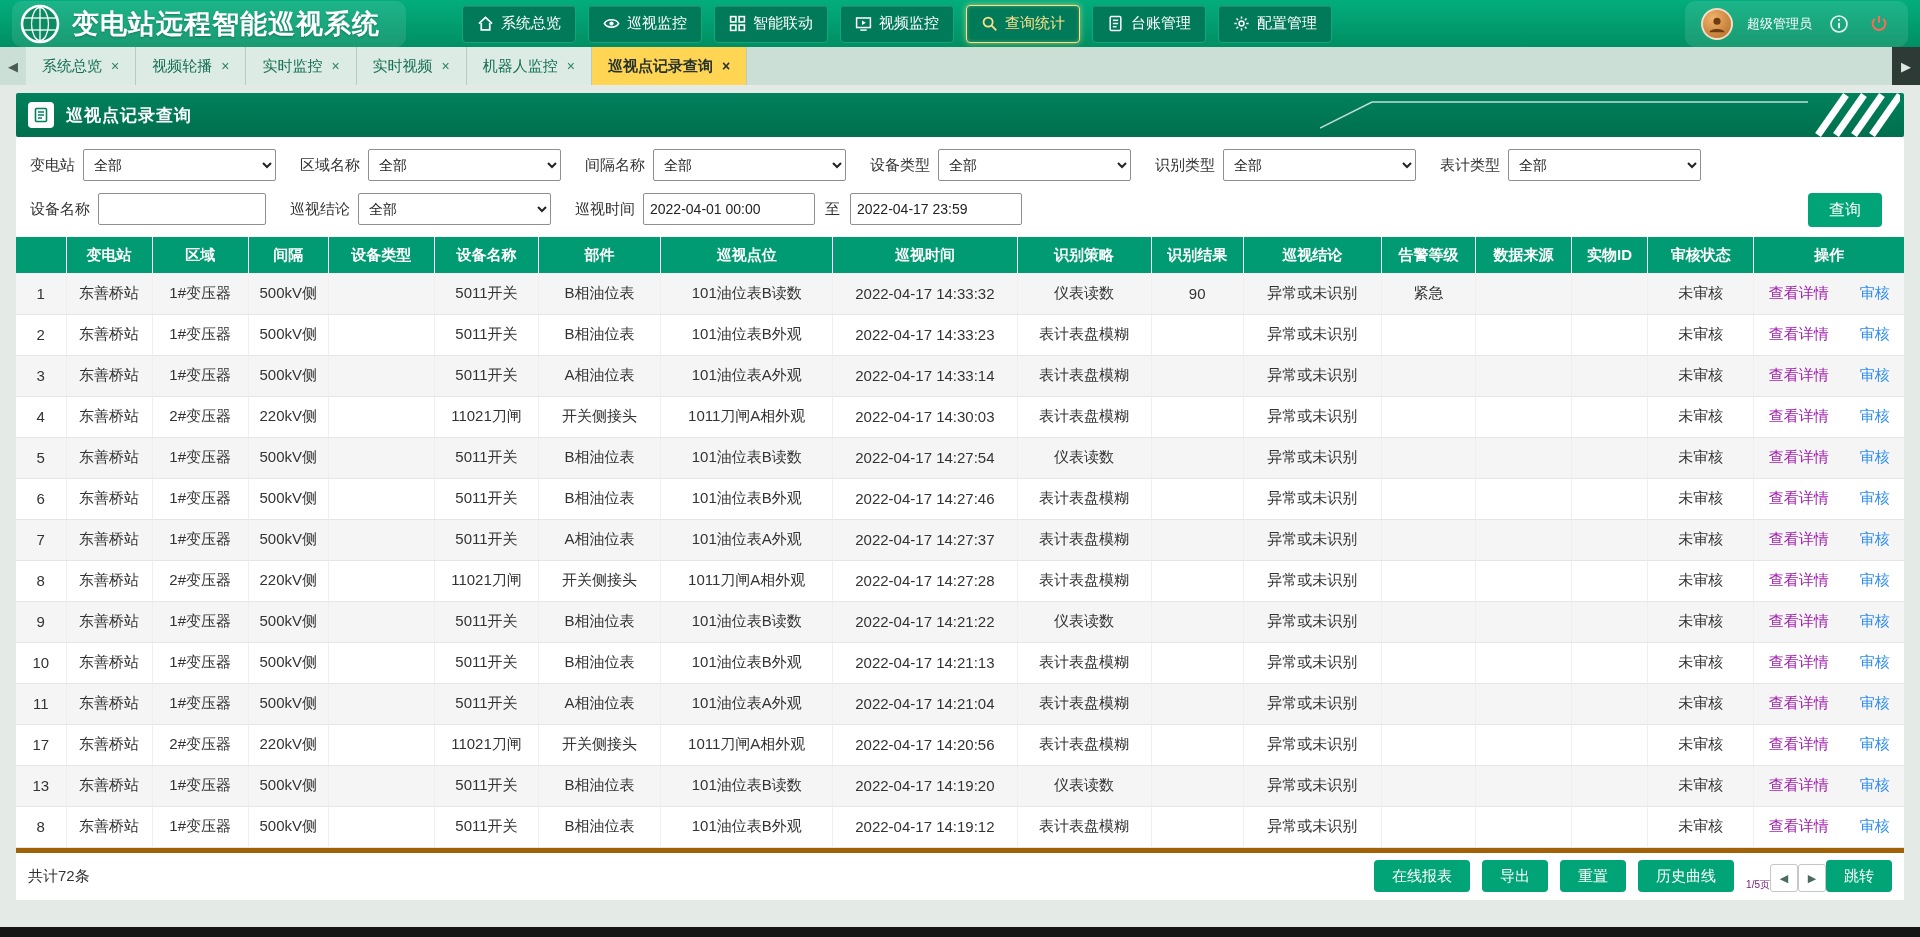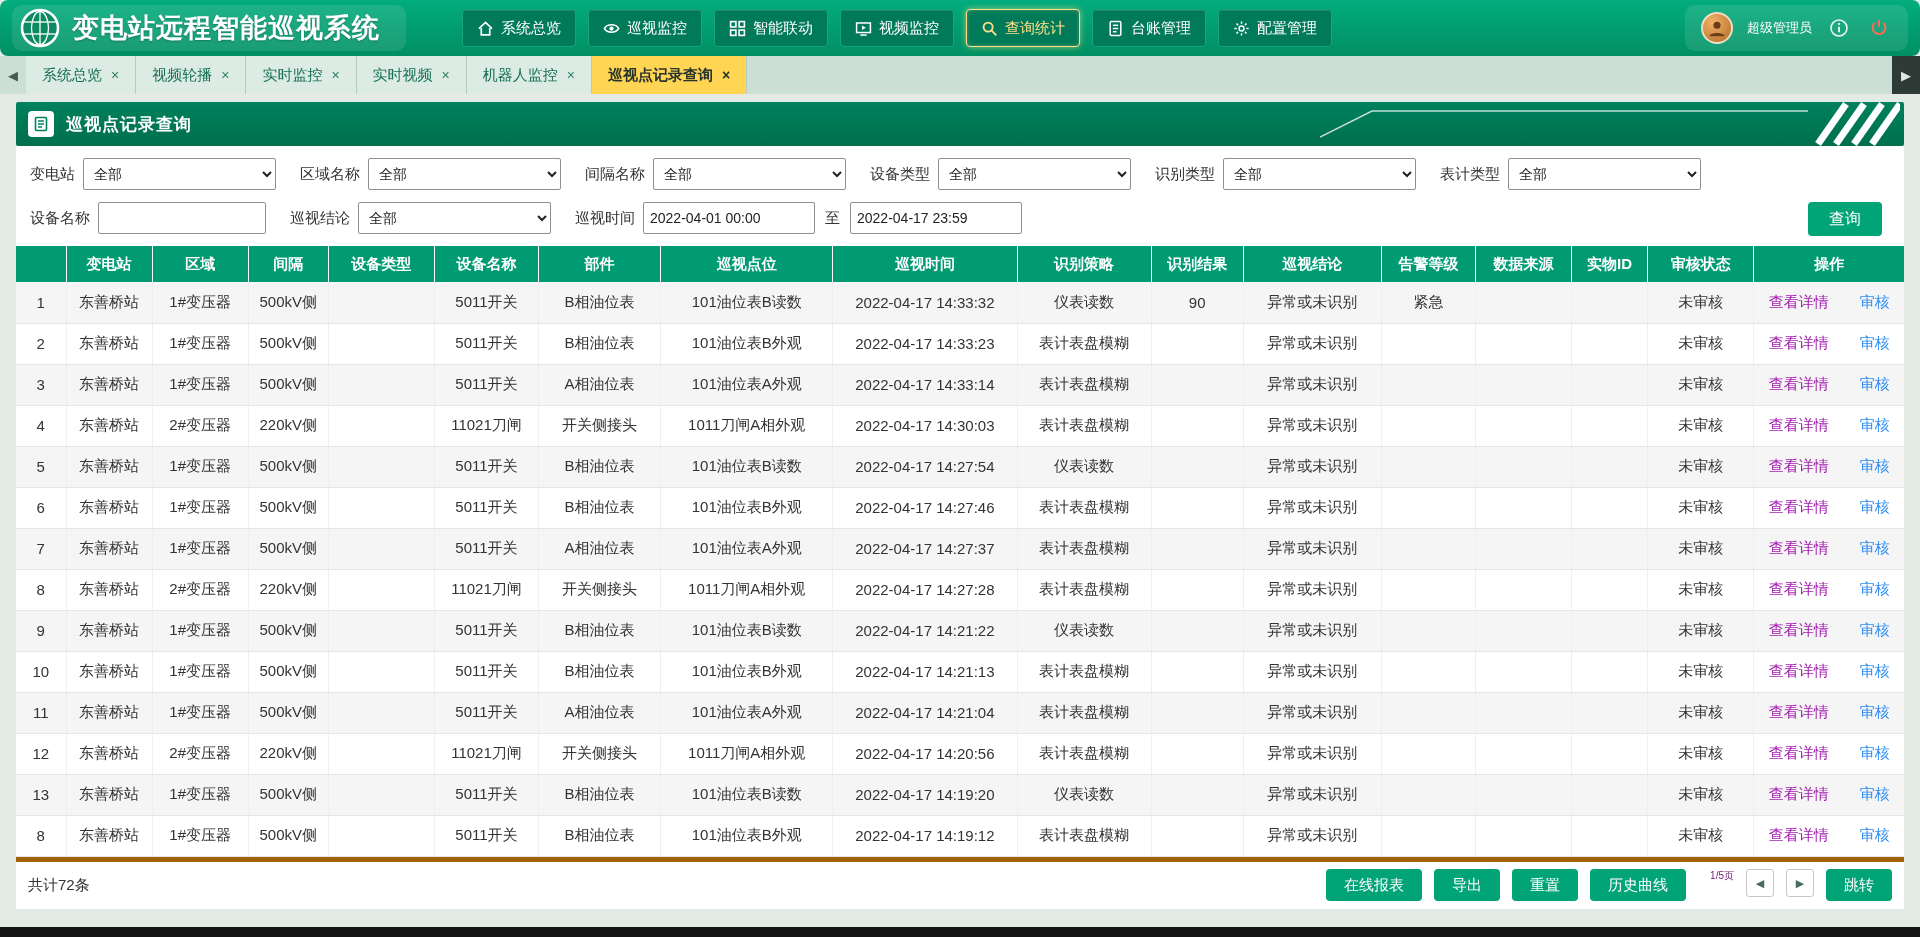--- a/index.html
+++ b/index.html
@@ -5,23 +5,23 @@
   * { box-sizing: border-box; }
   html,body { margin:0; padding:0; }
   body {
     width:1920px; height:937px;
     font-family:"Liberation Sans","DejaVu Sans",sans-serif;
     background:#e4eae6; overflow:hidden; position:relative;
   }
 
   
   .header {
-    height:56px; display:flex; align-items:center;
+    height:47px; display:flex; align-items:center;
     background:linear-gradient(180deg,#03ad7d 0%,#008f62 100%);
-    padding:12px 12px; position:relative;border-radius:8px;
+    padding:12px 12px; position:relative;
   }
   .brand {
     display:flex; align-items:center; gap:12px;
     background:rgba(255,255,255,0.10); border-radius:10px;
     height:46px; padding:0 26px 0 8px;
   }
   .logo { width:40px; height:40px; display:block; }
   .app-title { color:#fff; font-size:27px; font-weight:bold; letter-spacing:1px; text-shadow:0 1px 2px rgba(0,0,0,0.25); }
   .main-nav { display:flex; gap:12px; margin-left:56px; }
   .nav-btn {
@@ -127,21 +127,21 @@
   .grid tbody tr:nth-child(even) { background:#ffffff; }
   .view-link { color:#a21caf; cursor:pointer; margin-right:16px; }
   .audit-link { color:#2d8cf0; cursor:pointer;margin-left:15px; }
 
   
   .footerbar {
     margin:0 16px; background:#fff; border-top:5px solid #a16207;
     height:52px; display:flex; align-items:center; padding:0 12px;
   }
   .total { font-size:15px; color:#333; }
-  .footer-right { margin-left:auto; display:flex; align-items:flex-start; gap:12px; }
+  .footer-right { margin-left:auto; display:flex; align-items:flex-end; gap:0; }
   .fbtn {
     background:#00a477; color:#fff; border:none; border-radius:4px;
     height:32px; padding:0 18px; font-size:15px; cursor:pointer; white-space:nowrap;
   }
   .page-info { font-size:10px; color:#701a75; margin-left:12px; }
   .pager-btn {
     width:28px; height:28px; background:#fff; border:1px solid #c6c6c6;
     border-radius:3px; font-size:11px; color:#4a6b5d; cursor:pointer;
     display:flex; align-items:center; justify-content:center;
   }
@@ -603,21 +603,21 @@
           <td>表计表盘模糊</td>
           <td></td>
           <td>异常或未识别</td>
           <td></td>
           <td></td>
           <td></td>
           <td>未审核</td>
           <td><span class="view-link">查看详情</span><span class="audit-link">审核</span></td>
         </tr>
         <tr>
-          <td>12</td>
+          <td>17</td>
           <td>东善桥站</td>
           <td>2#变压器</td>
           <td>220kV侧</td>
           <td></td>
           <td>11021刀闸</td>
           <td>开关侧接头</td>
           <td>1011刀闸A相外观</td>
           <td>2022-04-17 14:20:56</td>
           <td>表计表盘模糊</td>
           <td></td>

